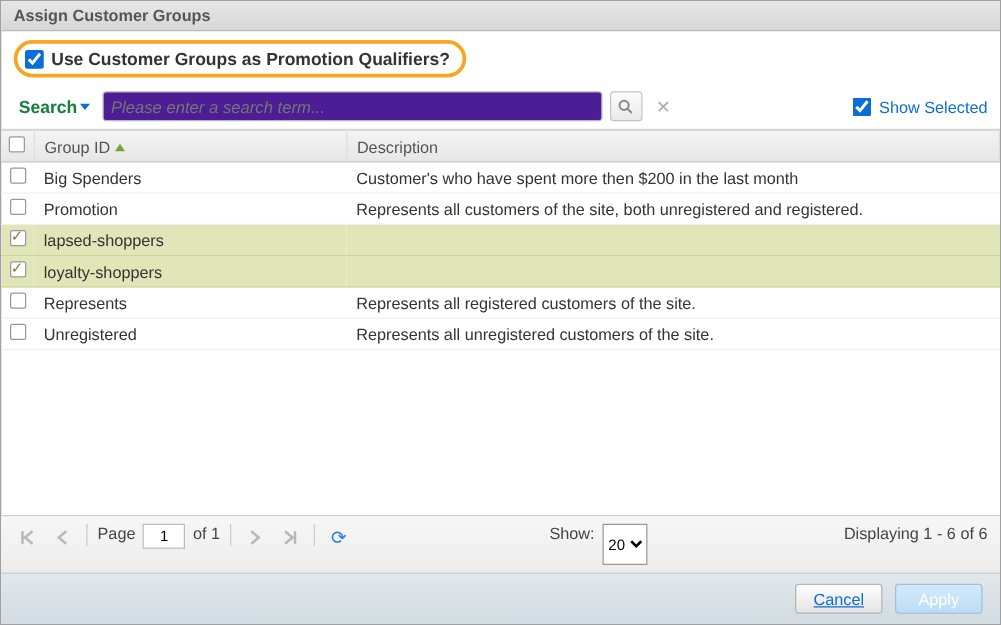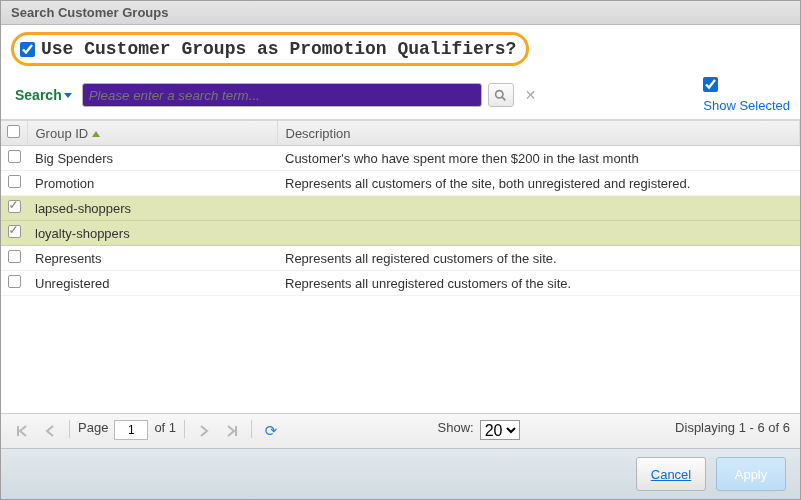--- a/index.html
+++ b/index.html
@@ -2,60 +2,60 @@
 <html><head>
 <meta charset="utf-8">
 <style>
   * { box-sizing: border-box; margin: 0; padding: 0; }
   html, body { width: 801px; height: 500px; font-family: Arial, Helvetica, sans-serif; font-size: 13px; color: #333; overflow: hidden; }
   .dialog { width: 801px; height: 500px; border: 1px solid #9f9f9f; background: #fff; display: flex; flex-direction: column; }
   .titlebar { background: linear-gradient(#e6e6e6,#d7d7d7); padding: 4px 10px; font-weight: bold; color: #555; border-bottom: 1px solid #bbb; font-size: 13px; }
   .qualifier-row { display: flex; align-items: center; padding: 7px 10px; }
   .highlight { display: inline-flex; align-items: center; gap: 6px; padding: 4px 10px 4px 6px; border: 3px solid #f5a623; border-radius: 18px; }
   .highlight input[type=checkbox] { width: 15px; height: 15px; accent-color: #0b6dd6; }
-  .highlight .label { font-weight: bold; font-size: 18px; font-family: Liberation Mono, monospace; }
+  .highlight .label { font-weight: bold; font-size: 14px; }
   .toolbar { display: flex; align-items: center; gap: 6px; padding: 4px 10px 6px 10px; border-bottom: 1px solid #d7d7d7; }
   .search-btn { color: #15803d; font-weight: bold; background: none; border: none; font-size: 14px; padding: 2px 4px; cursor: pointer; display: inline-flex; align-items: center; gap: 2px;}
   .caret-down { width: 0; height: 0; border-left: 4px solid transparent; border-right: 4px solid transparent; border-top: 5px solid #0b6dd6; display: inline-block;}
   .search-input { flex: 0 0 400px; height: 24px; border: 1px solid #b7b7b7; border-radius: 3px; padding: 2px 6px; font-style: italic; color: #888; background: #4c1d95;}
   .icon-btn { width: 26px; height: 24px; border: 1px solid #c3c3c3; background: linear-gradient(#fdfdfd,#e9e9e9); border-radius: 3px; display: inline-flex; align-items: center; justify-content: center; cursor: pointer; color: #777;}
   .clear-btn { width: 22px; height: 22px; border: none; background: none; color: #aaa; font-size: 14px; cursor: pointer; }
   .spacer { flex: 1; }
-  .show-selected { display: inline-flex; align-items: flex-start; gap: 6px; color: #0b6dd6; flex-direction: column; }
+  .show-selected { display: inline-flex; align-items: flex-start; gap: 6px; color: #0b6dd6; }
   .show-selected input { width: 15px; height: 15px; accent-color: #0b6dd6; }
   .table-wrap { flex: 1; overflow: hidden; border-top: 1px solid #d7d7d7; }
   table { width: 100%; border-collapse: collapse; }
   thead tr { background: linear-gradient(#f3f3f3,#e6e6e6); }
   th { text-align: left; font-weight: normal; color: #555; padding: 4px 8px; border-bottom: 1px solid #ccc; border-right: 1px solid #ddd; font-size: 13px; }
   th.chk-col, td.chk-col { width: 26px; text-align: center; padding: 4px 4px;}
   th .sort-ind { display:inline-block; width:0; height:0; border-left:4px solid transparent; border-right:4px solid transparent; border-bottom:6px solid #7aa23a; margin-left:4px; vertical-align: middle;}
   tbody td { padding: 4px 8px; border-bottom: 1px solid #f0f0f0; font-size: 13px; }
   tbody tr.selected { background: #e1e6b9; }
   tbody tr.selected td { border-bottom: 1px solid #cfd59a; }
   .chk { width: 13px; height: 13px; display: inline-block; border: 1px solid #999; background: #fff; border-radius: 2px; position: relative;}
   tr.selected .chk::after { content: "✓"; position: absolute; top: -3px; left: 0px; font-size: 12px; color: #7a7a58; }
   .col-group { width: 250px; }
   .pager { display: flex; align-items: flex-start; gap: 6px; padding: 6px 10px; border-top: 1px solid #d0d0d0; background: linear-gradient(#f7f7f7,#ececec); font-size: 13px; color: #444;}
   .pg-btn { width: 22px; height: 22px; border: none; background: none; display: inline-flex; align-items: center; justify-content: center; cursor: default; opacity: 0.55; }
   .pg-btn.enabled { opacity: 1; cursor: pointer;}
   .pg-sep { width: 1px; height: 18px; background: #ccc; margin: 0 2px;}
   .pg-input { width: 34px; height: 20px; text-align: center; border: 1px solid #bbb; background: #fff; font-size: 12px;}
-  .pg-select { height: 20px; border: 1px solid #999; font-size: 16px; background: #fff;}
+  .pg-select { height: 33px; border: 1px solid #999; font-size: 12px; background: #fff;}
   .refresh-icon { color: #2a7de1; font-size: 15px; }
   .footer { display: flex; justify-content: flex-end; gap: 10px; padding: 8px 14px; background: linear-gradient(#e2e8ec,#d1dbe1); border-top: 1px solid #bcc6cd;}
-  .btn { min-width: 70px; height: 34px; border-radius: 3px; border: 1px solid #b6b6b6; font-size: 13px; cursor: pointer; }
+  .btn { min-width: 70px; height: 24px; border-radius: 3px; border: 1px solid #b6b6b6; font-size: 13px; cursor: pointer; }
   .btn-cancel { background: linear-gradient(#fdfdfd,#e4e4e4); color: #0b6dd6; text-decoration: underline; }
   .btn-apply { background: linear-gradient(#d3e9fb,#bcddf5); color: #fff; border-color: #9dbfd8; }
   svg { display:block; }
 </style>
 </head>
 <body>
 
 <div class="dialog">
-  <div class="titlebar">Search Customer Groups</div>
+  <div class="titlebar">Assign Customer Groups</div>
 
   <div class="qualifier-row">
     <span class="highlight">
       <input type="checkbox" checked="" style="">
       <span class="label">Use Customer Groups as Promotion Qualifiers?</span>
     </span>
   </div>
 
   <div class="toolbar">
     <button class="search-btn">

